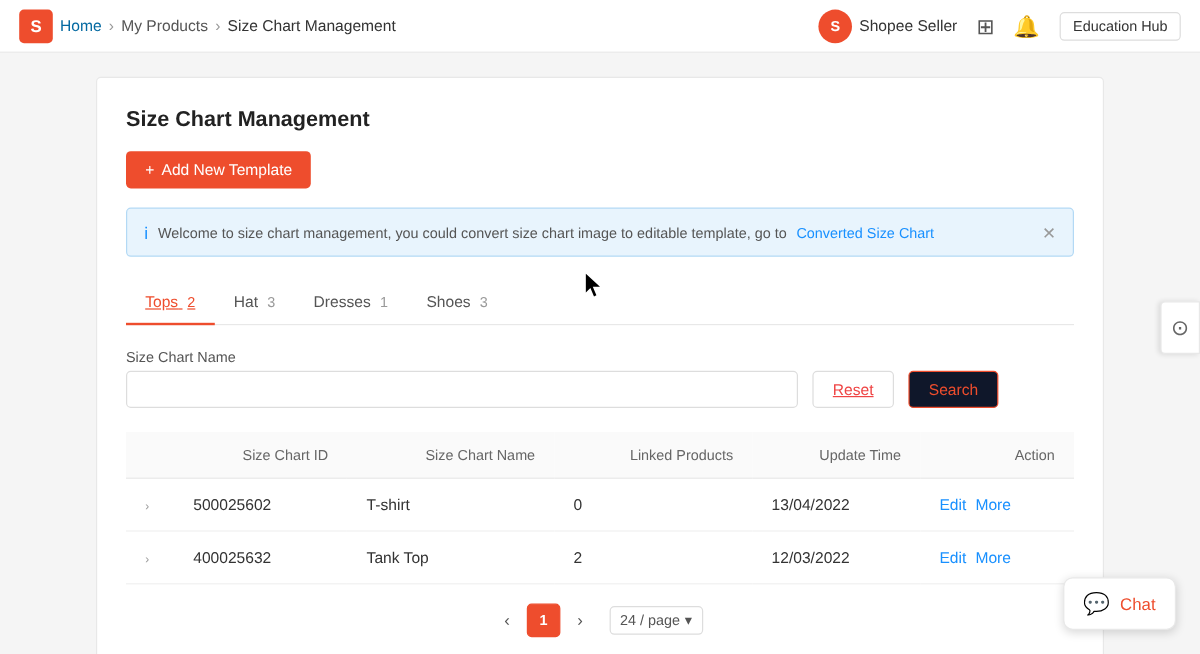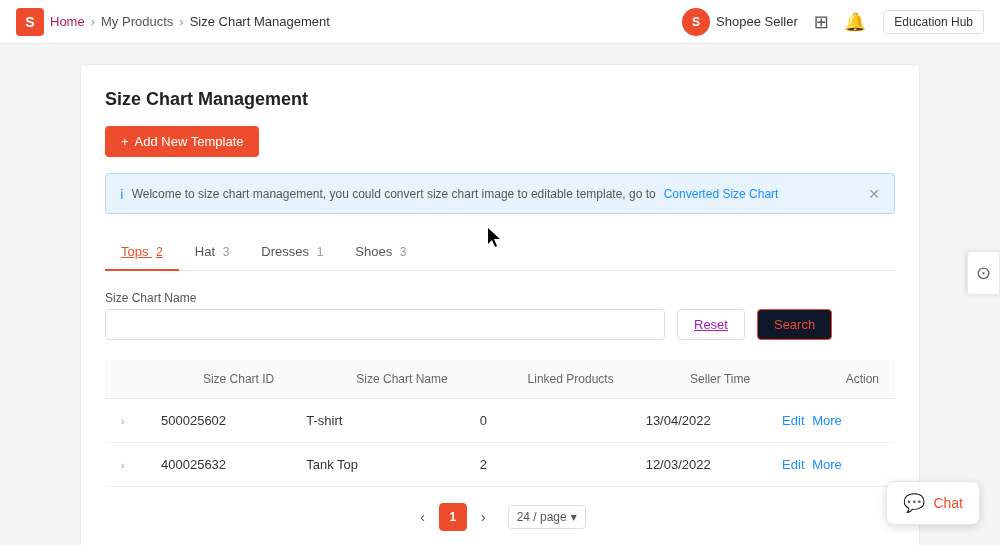--- a/index.html
+++ b/index.html
@@ -37,21 +37,21 @@
     .tab { padding: 10px 16px; cursor: pointer; font-size: 13px; color: #555; border-bottom: 2px solid transparent; margin-bottom: -1px; }
     .tab.active { color: #ee4d2d; border-bottom-color: #ee4d2d; font-weight: 500; text-decoration: underline; }
     .tab .count { margin-left: 4px; color: #999; font-size: 12px; }
     .tab.active .count { color: #ee4d2d; }
 
     
     .search-row { display: flex; align-items: flex-end; gap: 12px; margin-bottom: 20px; }
     .search-field { display: flex; flex-direction: column; gap: 4px; flex: 1; max-width: 560px; }
     .search-label { font-size: 12px; color: #555; }
     .search-input { border: 1px solid #ddd; border-radius: 4px; padding: 7px 10px; font-size: 13px; outline: none; width: 100%; }
-    .reset-btn { border: 1px solid #ddd; background: #fff; border-radius: 4px; padding: 7px 16px; font-size: 13px; cursor: pointer; color: #a21caf; text-decoration: underline; }
+    .reset-btn { border: 1px solid #ddd; background: #fff; border-radius: 4px; padding: 7px 16px; font-size: 13px; cursor: pointer; color: #ef4444; text-decoration: underline; }
     .search-btn { background: #0f172a; border: 1px solid #ee4d2d; color: #ee4d2d; border-radius: 4px; padding: 7px 16px; font-size: 13px; cursor: pointer; font-weight: 500; }
 
     
     .table { width: 100%; border-collapse: collapse; }
     .table thead th { padding: 12px 16px; text-align: right; font-size: 12px; color: #666; font-weight: 500; border-bottom: 1px solid #e8e8e8; background: #fafafa; }
     .table tbody tr { border-bottom: 1px solid #f0f0f0; }
     .table tbody td { padding: 14px 16px; font-size: 13px; color: #333; }
     .expand-icon { color: #999; cursor: pointer; font-size: 10px; }
     .action-link { color: #1890ff; cursor: pointer; text-decoration: none; font-size: 13px; }
     .action-sep { color: #ddd; margin: 0 2px; }
@@ -72,21 +72,21 @@
     .cursor-pos { position: absolute; top: 228px; left: 488px; width: 16px; height: 20px; pointer-events: none; z-index: 100; }
   </style>
 </head>
 <body>
 
 <nav class="top-nav">
   <div class="nav-logo">
     <span>S</span>
   </div>
   <div class="nav-breadcrumb">
-    <span style="cursor:pointer;color:#be185d;">Home</span>
+    <span style="cursor:pointer;color:#0369a1;">Home</span>
     <span class="sep">›</span>
     <span style="cursor:pointer;color:#555;">My Products</span>
     <span class="sep">›</span>
     <span class="current">Size Chart Management</span>
   </div>
   <div class="nav-right">
     <div class="shopee-seller">
       <div class="seller-logo">S</div>
       <span>Shopee Seller</span>
     </div>
@@ -142,21 +142,21 @@
       <button class="search-btn">Search</button>
     </div>
 
     <table class="table">
       <thead>
         <tr>
           <th style="width:40px;"></th>
           <th>Size Chart ID</th>
           <th>Size Chart Name</th>
           <th>Linked Products</th>
-          <th>Seller Time</th>
+          <th>Update Time</th>
           <th>Action</th>
         </tr>
       </thead>
       <tbody>
         <tr>
           <td><span class="expand-icon">›</span></td>
           <td>500025602</td>
           <td>T-shirt</td>
           <td>0</td>
           <td>13/04/2022</td>

